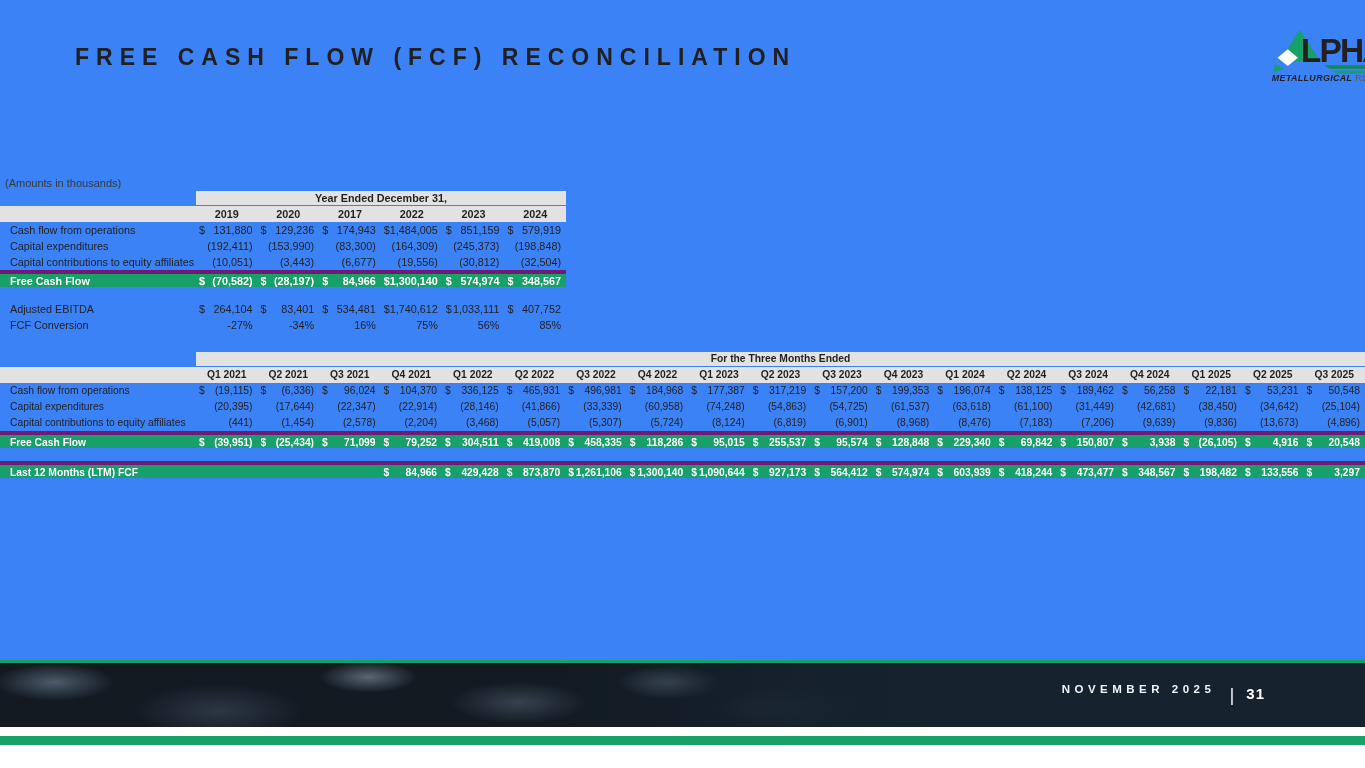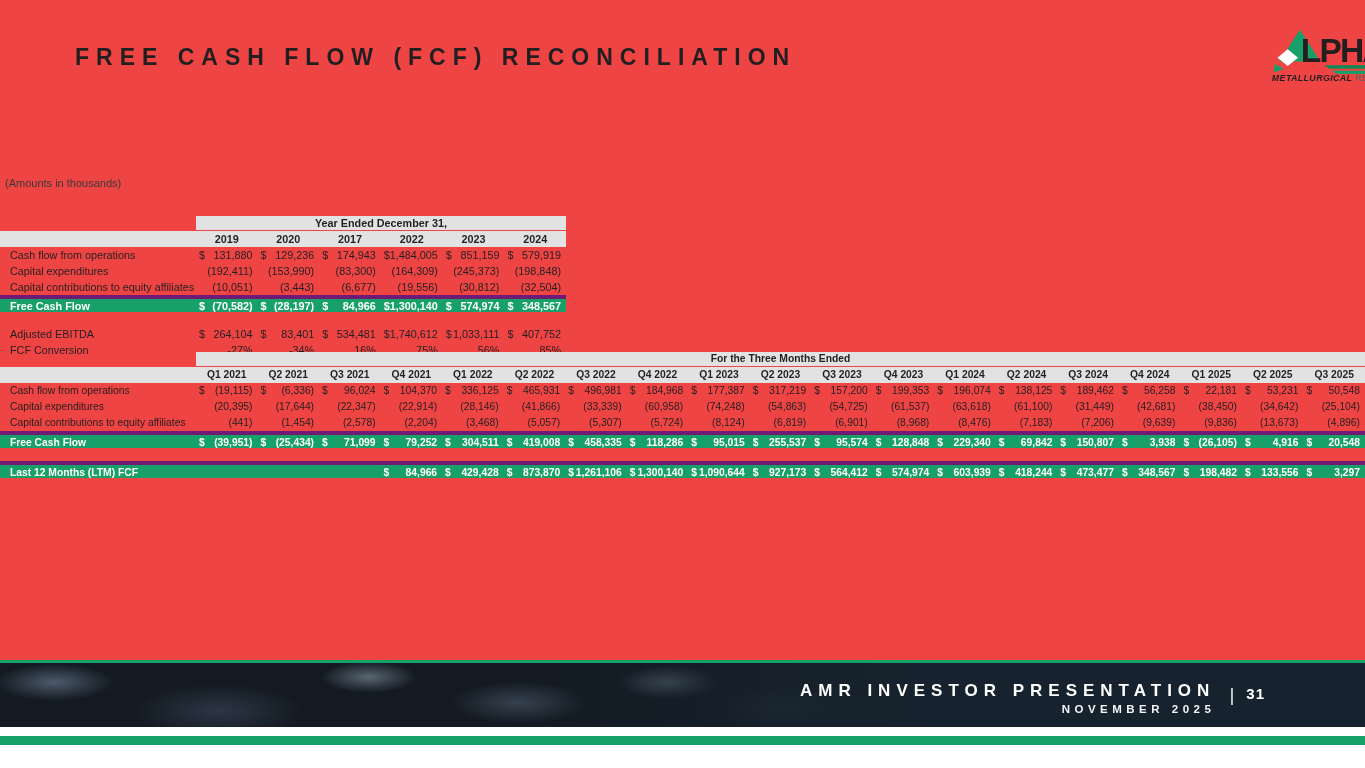--- a/index.html
+++ b/index.html
@@ -1,18 +1,18 @@
 <!DOCTYPE html>
 <html><head>
 <meta charset="utf-8">
 <style>
   * { margin:0; padding:0; box-sizing:border-box; }
   html,body { width:1365px; height:768px; background:#fff; overflow:hidden;
     font-family:"Liberation Sans", sans-serif; color:#231f20; }
-  .slide { position:relative; width:1365px; height:664px; background:#ef4444; }
+  .slide { position:relative; width:1365px; height:664px; background:#3b82f6; }
 
   
   .page-title { position:absolute; left:75px; top:44px; font-size:23px; font-weight:bold;
     letter-spacing:7px; color:#221f20; white-space:nowrap; }
 
   
   .logo { position:absolute; left:1222px; top:24px; width:140px; height:58px;margin-left:48px; }
 
   
   .note { position:absolute; left:5px; top:177px; font-size:11px; color:#3a3a3a; }
@@ -72,21 +72,21 @@
       <polygon points="58,44 148,44 148,48 64,48" fill="#0f8a55"></polygon>
       <polygon points="66,50 148,50 148,53.5 72,53.5" fill="#17a067"></polygon>
       <text x="2" y="61" font-family="Liberation Sans, sans-serif" font-size="9.5" font-weight="bold" font-style="italic" fill="#231f20" letter-spacing="0.4">METALLURGICAL<tspan font-weight="normal" font-style="normal" fill="#5a5a5a" dx="3">RESOURCES</tspan></text>
     </svg>
   </div>
 
   <div class="note">(Amounts in thousands)</div>
 
   <div id="annual-table" class="tbl">
       <div class="span-spacer"></div>
-      <div class="span-hdr" style="grid-column: 2 / span 6; margin-top: 25px;">Year Ended December 31,</div>
+      <div class="span-hdr" style="grid-column: 2 / span 6;">Year Ended December 31,</div>
       <div class="c hg lab"></div>
       <div class="c hg">2019</div>
       <div class="c hg">2020</div>
       <div class="c hg">2017</div>
       <div class="c hg">2022</div>
       <div class="c hg">2023</div>
       <div class="c hg">2024</div>
       <div class="c lab">Cash flow from operations</div>
       <div class="c num">
         <div class="ds">$</div>
@@ -590,21 +590,20 @@
         <div class="ds">$</div>
         <div class="val">3,297</div>
       </div>
     </div>
 
   <div class="footer-hairline"></div>
   <div class="footer-strip"></div>
 
   <div class="footer-text">
     <div class="ft-block">
-      <div class="ft-title">AMR INVESTOR PRESENTATION</div>
       <div class="ft-date">NOVEMBER 2025</div>
     </div>
     <div class="ft-sep">|</div>
     <div class="ft-page">31</div>
   </div>
 
   <div class="bottom-bar"></div>
 </div>
 
 </body></html>

